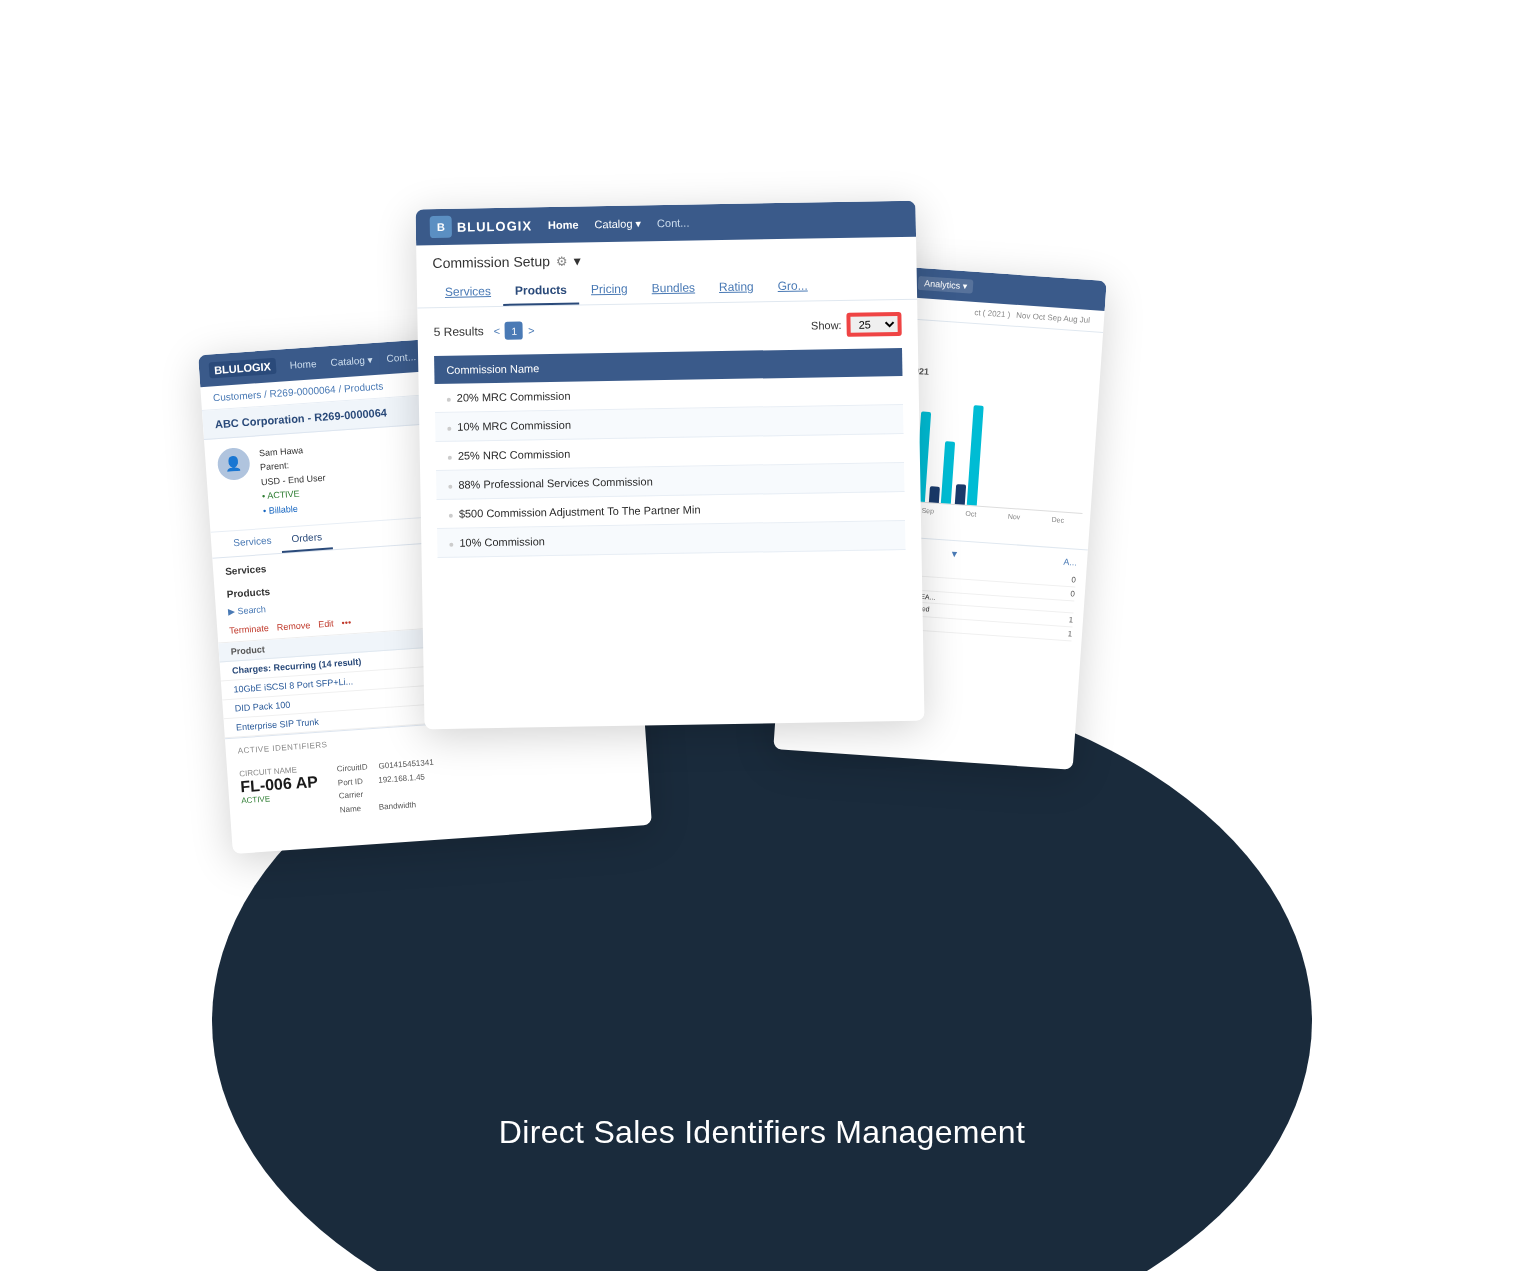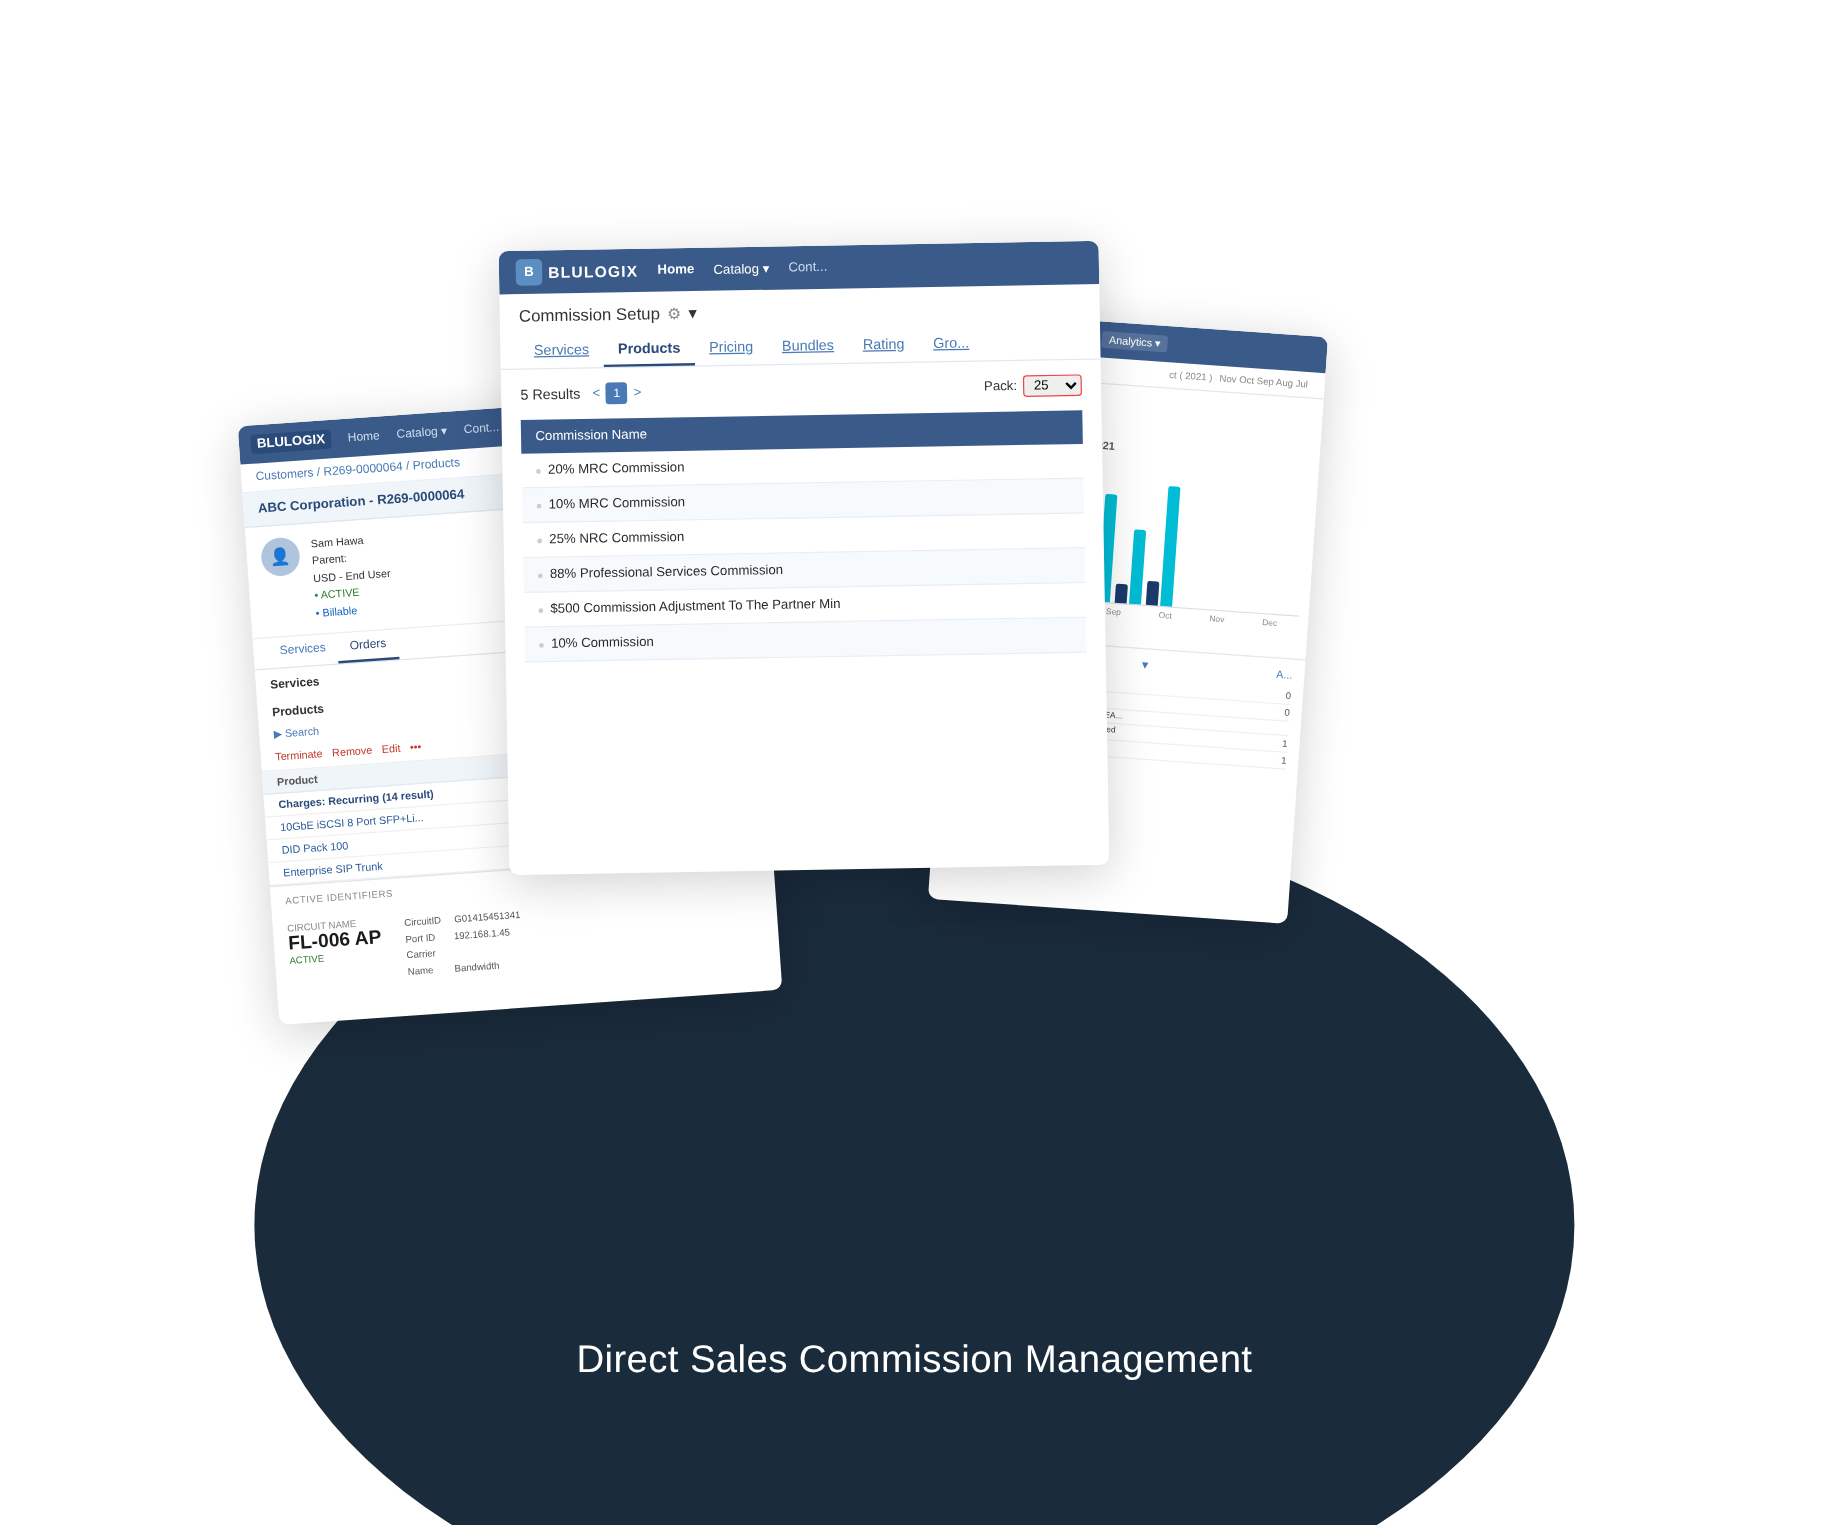--- a/index.html
+++ b/index.html
@@ -343,21 +343,21 @@
     }
     .card-main .show-label {
       margin-left: auto;
       display: flex;
       align-items: center;
       gap: 5px;
       font-size: 11px;
       color: #333;
     }
     .card-main .show-select {
-      border: 1px solid #ef4444;
+      border: 4px solid #ef4444;
       border-radius: 3px;
       padding: 1px 4px;
       font-size: 11px;
     }
     .card-main .data-table {
       width: 100%;
       border-collapse: collapse;
     }
     .card-main .data-table th {
       background: #3a5a8a;
@@ -509,21 +509,21 @@
       color: #888;
       text-align: right;
       margin-right: 2px;
     }
   </style>
 </head>
 <body>
 
 <div class="dark-circle"></div>
 
-<div class="main-title">Direct Sales Commission Management</div>
+<div class="main-title">Direct Sales Identifiers Management</div>
 
 <div class="card card-back">
   <div class="nav-bar">
     <span class="logo">BLULOGIX</span>
     <span class="nav-link">Home</span>
     <span class="nav-link">Catalog ▾</span>
     <span class="nav-link">Cont...</span>
   </div>
   <div class="breadcrumb">Customers / R269-0000064 / Products</div>
   <div class="customer-header">
@@ -605,21 +605,21 @@
   </div>
   <div class="content-area">
     <div class="results-bar">
       <span>5 Results</span>
       <div class="pagination">
         <span>&lt;</span>
         <span class="current">1</span>
         <span>&gt;</span>
       </div>
       <div class="show-label">
-        <span>Pack:</span>
+        <span>Show:</span>
         <select class="show-select">
           <option>25</option>
           <option>50</option>
           <option>100</option>
         </select>
       </div>
     </div>
     <table class="data-table">
       <thead>
         <tr>

